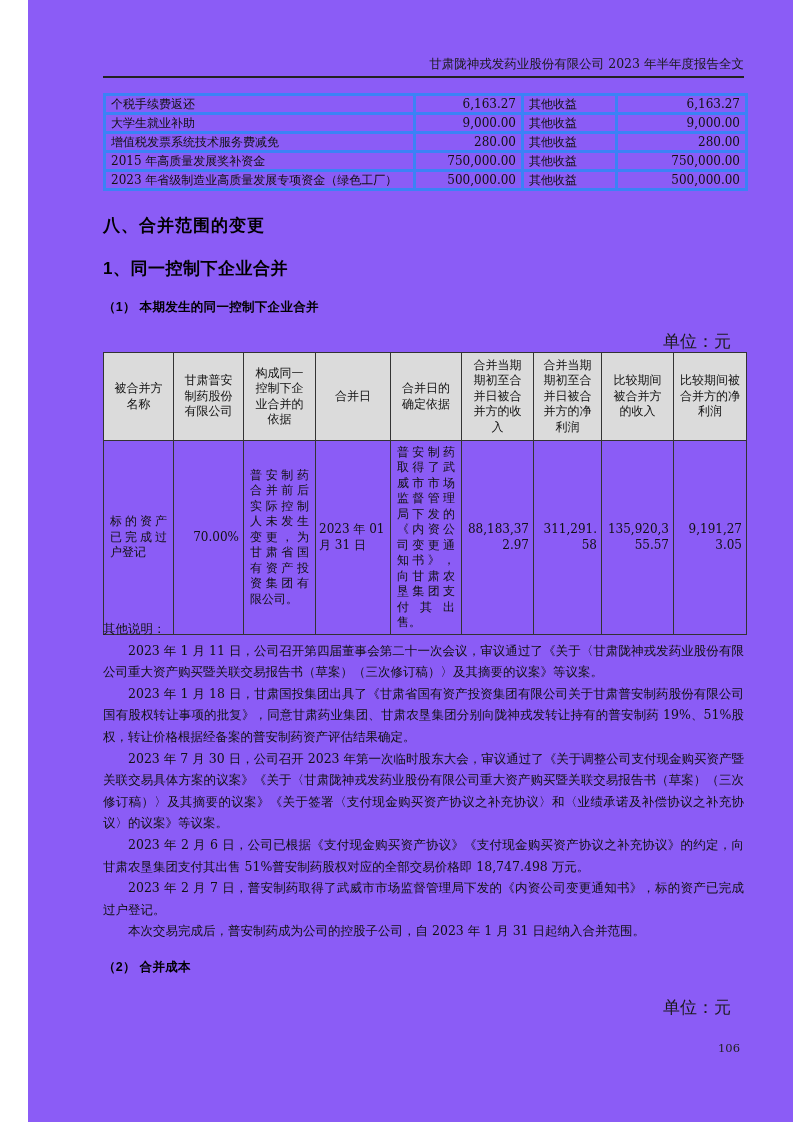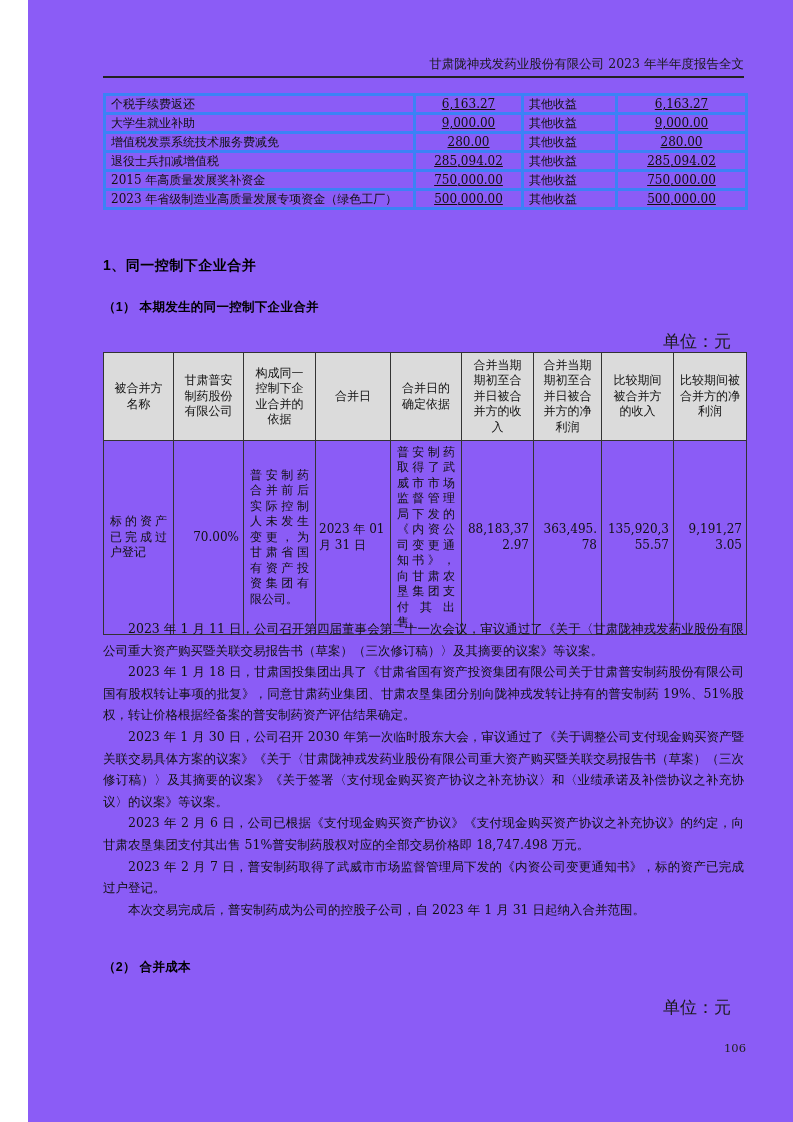--- a/index.html
+++ b/index.html
@@ -19,28 +19,28 @@
   
   table{border-collapse:collapse;}
   .subsidy-table{
     position:absolute;top:93px;left:75px;width:642px;table-layout:fixed;
     font-size:12px;border:1.5px solid #222;
   }
   .subsidy-table td{
     border:3px solid #3b82f6;height:16px;padding:0 5px;line-height:14px;
     white-space:nowrap;overflow:hidden;color:#111;
   }
-  .subsidy-table td.num{text-align:center;text-decoration:underline;}
+  .subsidy-table td.num{text-align:right;}
   
   .h1,.h2,.h3{
     position:absolute;left:75px;margin:0;color:#000;
     font-family:"Liberation Sans","DejaVu Sans",sans-serif;font-weight:bold;
   }
   .h1{top:214px;font-size:17px;letter-spacing:1px;}
-  .h2{top:257px;font-size:14px;letter-spacing:0.5px;}
+  .h2{top:257px;font-size:17px;letter-spacing:0.5px;}
   .h3{font-size:12.5px;letter-spacing:0.3px;}
   .h3-1{top:299px;}
   .h3-2{top:959px;}
   .unit-label{
     position:absolute;left:75px;width:628px;text-align:right;
     font-size:17px;color:#1a1a1a;
   }
   .unit-1{top:330px;}
   .unit-2{top:996px;}
   
@@ -61,21 +61,21 @@
   .merger-table td.num{text-align:right;word-break:break-all;}
   
   .notes{
     position:absolute;top:618px;left:75px;width:641px;
     font-size:12.5px;line-height:21.6px;text-align:justify;color:#111;
   }
   .notes .notes-title{margin:0;}
   .notes p{margin:0;text-indent:2em;}
   
   .page-number{
-    position:absolute;top:1041px;left:75px;width:643px;text-align:right;
+    position:absolute;top:1041px;left:69px;width:643px;text-align:right;
     font-size:11.5px;color:#222;
   }
 </style>
 </head>
 <body>
 
 <div class="page">
 
   <div class="doc-header">甘肃陇神戎发药业股份有限公司 2023 年半年度报告全文</div>
   <div class="header-rule"></div>
@@ -100,40 +100,35 @@
         <td>其他收益</td>
         <td class="num">9,000.00</td>
       </tr>
       <tr>
         <td>增值税发票系统技术服务费减免</td>
         <td class="num">280.00</td>
         <td>其他收益</td>
         <td class="num">280.00</td>
       </tr>
       <tr>
-        <td>退役士兵扣减增值税</td>
-        <td class="num">285,094.02</td>
-        <td>其他收益</td>
-        <td class="num">285,094.02</td>
-      </tr>
-      <tr>
         <td>2015 年高质量发展奖补资金</td>
         <td class="num">750,000.00</td>
         <td>其他收益</td>
         <td class="num">750,000.00</td>
       </tr>
       <tr>
         <td>2023 年省级制造业高质量发展专项资金（绿色工厂）</td>
         <td class="num">500,000.00</td>
         <td>其他收益</td>
         <td class="num">500,000.00</td>
       </tr>
     </tbody>
   </table>
 
+  <div class="h1">八、合并范围的变更</div>
   <div class="h2">1、同一控制下企业合并</div>
   <div class="h3 h3-1">（1） 本期发生的同一控制下企业合并</div>
   <div class="unit-label unit-1">单位：元</div>
 
   <table class="merger-table">
     <colgroup>
       <col style="width:70px">
         <col style="width:70px">
         <col style="width:72px">
         <col style="width:75px">
@@ -157,31 +152,32 @@
       </tr>
     </thead>
     <tbody>
       <tr>
         <td class="just">标的资产已完成过户登记</td>
         <td class="num">70.00%</td>
         <td class="just">普安制药合并前后实际控制人未发生变更，为甘肃省国有资产投资集团有限公司。</td>
         <td class="left">2023 年 01 月 31 日</td>
         <td class="just">普安制药取得了武威市市场监督管理局下发的《内资公司变更通知书》，向甘肃农垦集团支付其出售。</td>
         <td class="num">88,183,372.97</td>
-        <td class="num">363,495.78</td>
+        <td class="num">311,291.58</td>
         <td class="num">135,920,355.57</td>
         <td class="num">9,191,273.05</td>
       </tr>
     </tbody>
   </table>
 
   <div class="notes">
+    <div class="notes-title">其他说明：</div>
     <p>2023 年 1 月 11 日，公司召开第四届董事会第二十一次会议，审议通过了《关于〈甘肃陇神戎发药业股份有限公司重大资产购买暨关联交易报告书（草案）（三次修订稿）〉及其摘要的议案》等议案。</p>
     <p>2023 年 1 月 18 日，甘肃国投集团出具了《甘肃省国有资产投资集团有限公司关于甘肃普安制药股份有限公司国有股权转让事项的批复》，同意甘肃药业集团、甘肃农垦集团分别向陇神戎发转让持有的普安制药 19%、51%股权，转让价格根据经备案的普安制药资产评估结果确定。</p>
-    <p>2023 年 1 月 30 日，公司召开 2030 年第一次临时股东大会，审议通过了《关于调整公司支付现金购买资产暨关联交易具体方案的议案》《关于〈甘肃陇神戎发药业股份有限公司重大资产购买暨关联交易报告书（草案）（三次修订稿）〉及其摘要的议案》《关于签署〈支付现金购买资产协议之补充协议〉和〈业绩承诺及补偿协议之补充协议〉的议案》等议案。</p>
+    <p>2023 年 7 月 30 日，公司召开 2023 年第一次临时股东大会，审议通过了《关于调整公司支付现金购买资产暨关联交易具体方案的议案》《关于〈甘肃陇神戎发药业股份有限公司重大资产购买暨关联交易报告书（草案）（三次修订稿）〉及其摘要的议案》《关于签署〈支付现金购买资产协议之补充协议〉和〈业绩承诺及补偿协议之补充协议〉的议案》等议案。</p>
     <p>2023 年 2 月 6 日，公司已根据《支付现金购买资产协议》《支付现金购买资产协议之补充协议》的约定，向甘肃农垦集团支付其出售 51%普安制药股权对应的全部交易价格即 18,747.498 万元。</p>
     <p>2023 年 2 月 7 日，普安制药取得了武威市市场监督管理局下发的《内资公司变更通知书》，标的资产已完成过户登记。</p>
     <p>本次交易完成后，普安制药成为公司的控股子公司，自 2023 年 1 月 31 日起纳入合并范围。</p>
   </div>
 
   <div class="h3 h3-2">（2） 合并成本</div>
   <div class="unit-label unit-2">单位：元</div>
 
   <div class="page-number">106</div>
 

